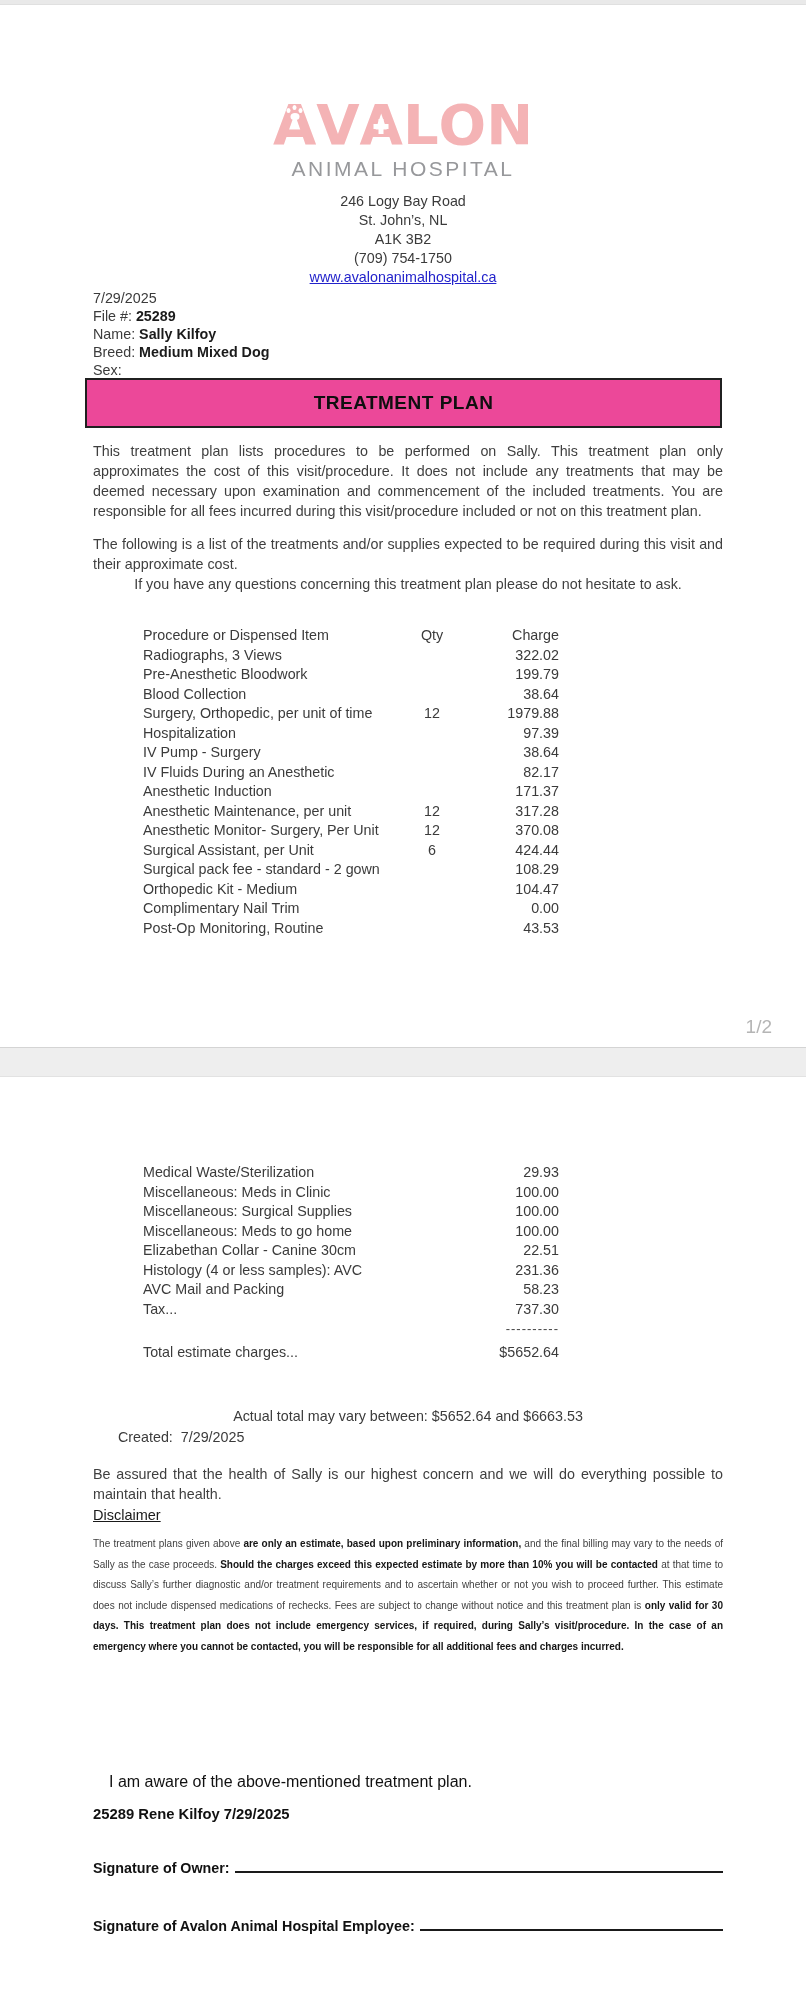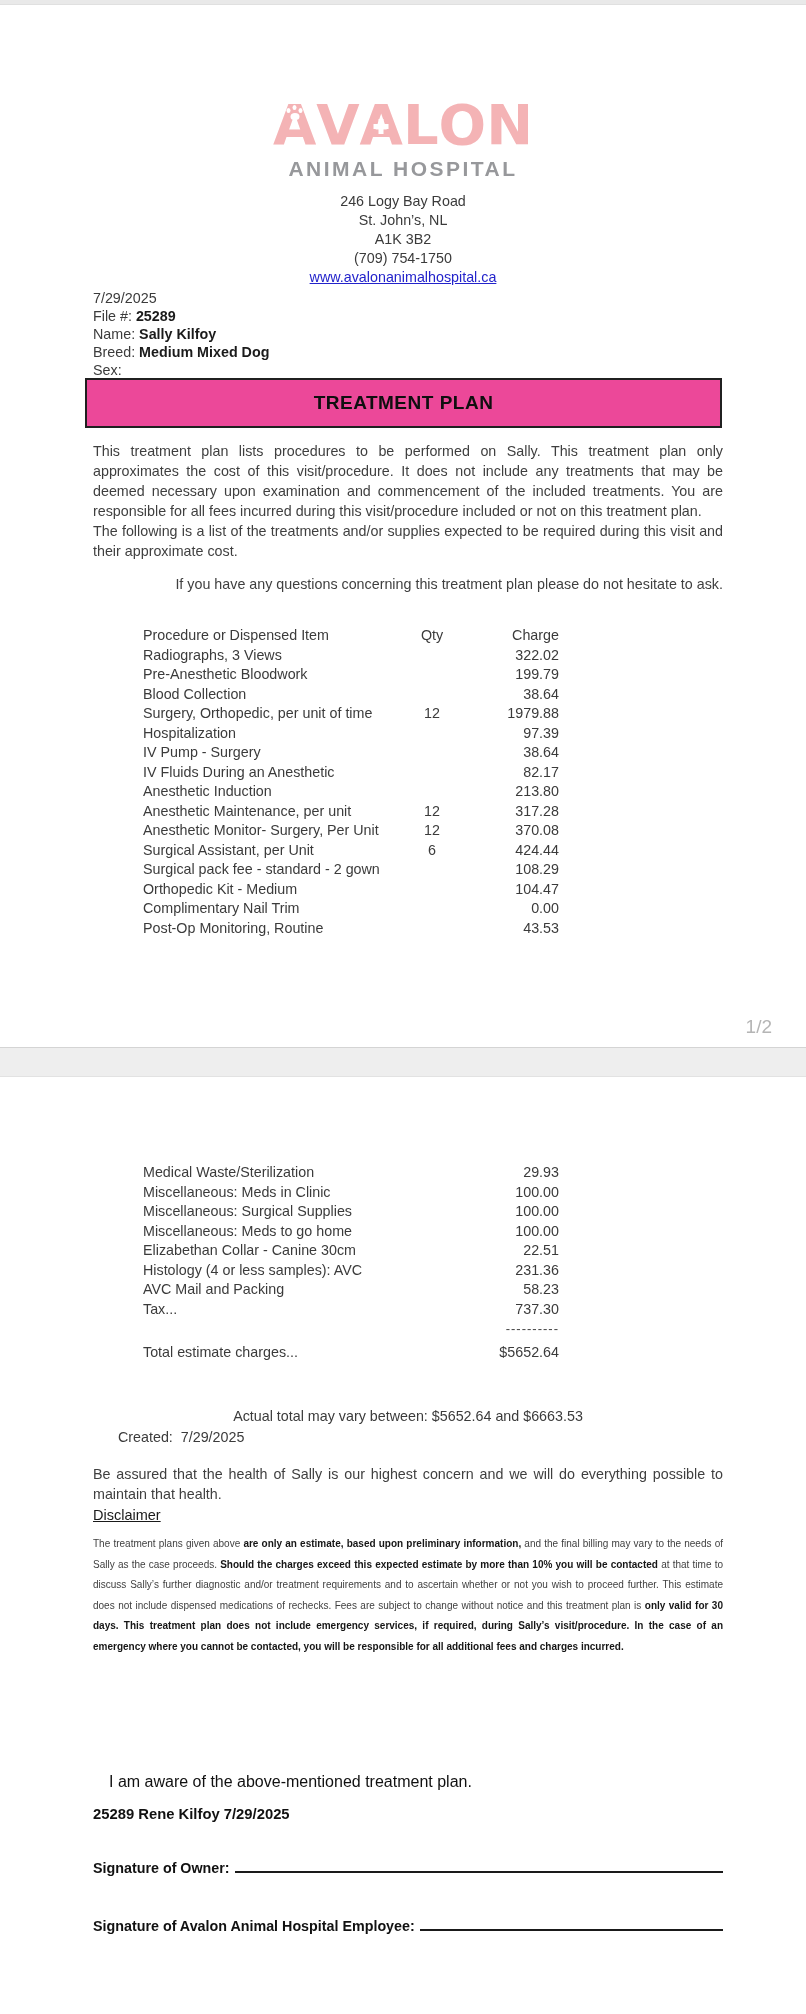--- a/index.html
+++ b/index.html
@@ -16,35 +16,35 @@
   .paw{position:absolute;left:50%;top:9px;transform:translateX(-50%);width:17px;height:15px}
   .paw i{position:absolute;background:#fff;display:block}
   .paw .pad{left:4px;top:7.5px;width:9px;height:7px;border-radius:50% 50% 46% 46%}
   .paw .t{width:4px;height:5px;border-radius:50%}
   .paw .t1{left:0.5px;top:3px}.paw .t2{left:6.5px;top:0}.paw .t3{left:12.5px;top:3px}
   .plus{position:absolute;left:50%;top:23px;transform:translateX(-50%);width:15px;height:15px}
   .plus i{position:absolute;background:#fff;display:block}
   .plus .ph{left:0;top:5.2px;width:15px;height:4.6px}
   .plus .pv{left:5.2px;top:0;width:4.6px;height:15px}
   .hrt{position:absolute;left:50%;top:14px;transform:translateX(-50%);font-size:20px;line-height:20px;color:#fff;font-weight:normal}
-  .logo-sub{margin-top:3px;font-size:21px;letter-spacing:2.5px;color:#97989b;font-weight:700}
+  .logo-sub{margin-top:3px;font-size:21px;letter-spacing:2.5px;color:#97989b;font-weight:400}
 
   .address{position:absolute;top:192px;left:0;width:806px;text-align:center;font-size:14.3px;line-height:19px;color:#3b3b3b}
   .link{color:#2323cb;text-decoration:underline;cursor:pointer}
 
   .patient{position:absolute;left:93px;top:289px;font-size:14.3px;line-height:18px;color:#3b3b3b}
   .patient b{color:#1a1a1a}
 
   .titlebox{position:absolute;left:85px;top:378px;width:637px;height:50px;background:#ec4899;
             border:2px solid #202020;display:flex;align-items:center;justify-content:center}
   .titlebox span{font-weight:bold;font-size:19px;color:#0f0f0f;letter-spacing:0.5px}
 
   .paras{position:absolute;left:93px;top:441px;width:630px;font-size:14.3px;line-height:20px;text-align:justify}
-  .paras .p2{}
-  .paras .p3{margin-top:13px;white-space:nowrap;text-align:right}
+  .paras .p2{margin-top:13px}
+  .paras .p3{white-space:nowrap;text-align:center}
 
   .tbl{position:absolute;left:143px;width:416px;font-size:14.3px;line-height:19.5px;color:#3b3b3b}
   .tbl1{top:626px}
   .tbl2{top:1163px}
   .trow{display:flex}
   .ci{flex:1;white-space:nowrap}
   .cq{width:70px;text-align:center}
   .cc{width:92px;text-align:right}
   .taxrow{}
   .dashrow{margin-top:3px;font-size:13px;line-height:13px;color:#444;letter-spacing:1px}
@@ -159,21 +159,21 @@
           <span class="cc">38.64</span>
         </div>
         <div class="trow">
           <span class="ci">IV Fluids During an Anesthetic</span>
           <span class="cq"></span>
           <span class="cc">82.17</span>
         </div>
         <div class="trow">
           <span class="ci">Anesthetic Induction</span>
           <span class="cq"></span>
-          <span class="cc">213.80</span>
+          <span class="cc">171.37</span>
         </div>
         <div class="trow">
           <span class="ci">Anesthetic Maintenance, per unit</span>
           <span class="cq">12</span>
           <span class="cc">317.28</span>
         </div>
         <div class="trow">
           <span class="ci">Anesthetic Monitor- Surgery, Per Unit</span>
           <span class="cq">12</span>
           <span class="cc">370.08</span>

